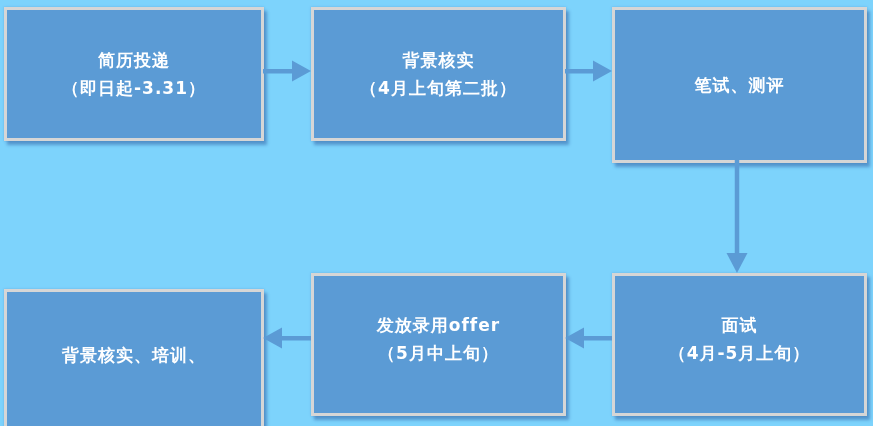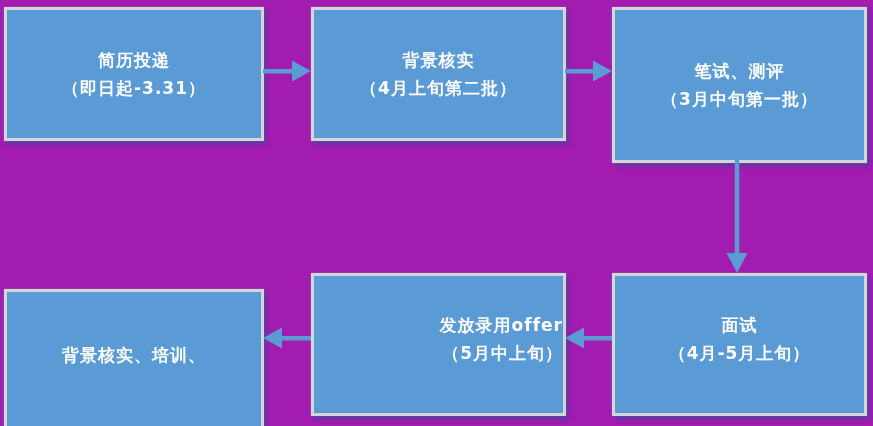--- a/index.html
+++ b/index.html
@@ -4,21 +4,21 @@
 <style>
   html, body {
     margin: 0;
     padding: 0;
     background: #ffffff;
   }
   .canvas {
     position: relative;
     width: 873px;
     height: 426px;
-    background: #a21caf;
+    background: #7dd3fc;
     font-family: "DejaVu Sans", sans-serif;
     overflow: hidden;
   }
   .box {
     position: absolute;
     box-sizing: border-box;
     background: #5B9BD5;
     border: 3px solid #D6D6D6;
     box-shadow: 3px 4px 3px rgba(38, 80, 150, 0.45), 0 0 2px rgba(91, 155, 213, 0.6);
     display: flex;
@@ -31,21 +31,21 @@
     line-height: 28px;
     letter-spacing: 1px;
     text-align: center;
   }
   .box .line { white-space: nowrap; }
 
   .box-1 { left: 4px;   top: 7px;   width: 260px; height: 134px; }
   .box-2 { left: 311px; top: 7px;   width: 255px; height: 134px; }
   .box-3 { left: 612px; top: 7px;   width: 255px; height: 156px; }
   .box-4 { left: 612px; top: 273px; width: 255px; height: 143px; padding-bottom: 12px; align-items: center; }
-  .box-5 { left: 311px; top: 273px; width: 255px; height: 143px; padding-bottom: 12px; align-items: flex-end; }
+  .box-5 { left: 311px; top: 273px; width: 255px; height: 143px; padding-bottom: 12px; }
   .box-6 { left: 4px;   top: 289px; width: 260px; height: 143px; padding-bottom: 12px; }
 
   .arrow { position: absolute; }
   .arrow svg { display: block; }
   .arrow-1 { left: 263px; top: 59px; }
   .arrow-2 { left: 565px; top: 59px; }
   .arrow-3 { left: 725px; top: 141px; }
   .arrow-4 { left: 565px; top: 326px; }
   .arrow-5 { left: 263px; top: 326px; }
 </style>
@@ -59,21 +59,20 @@
     <div class="line">（即日起-3.31）</div>
   </div>
 
   <div class="box box-2">
     <div class="line">背景核实</div>
     <div class="line">（4月上旬第二批）</div>
   </div>
 
   <div class="box box-3">
     <div class="line">笔试、测评</div>
-    <div class="line">（3月中旬第一批）</div>
   </div>
 
   <div class="box box-4">
     <div class="line">面试</div>
     <div class="line">（4月-5月上旬）</div>
   </div>
 
   <div class="box box-5">
     <div class="line">发放录用offer</div>
     <div class="line">（5月中上旬）</div>

